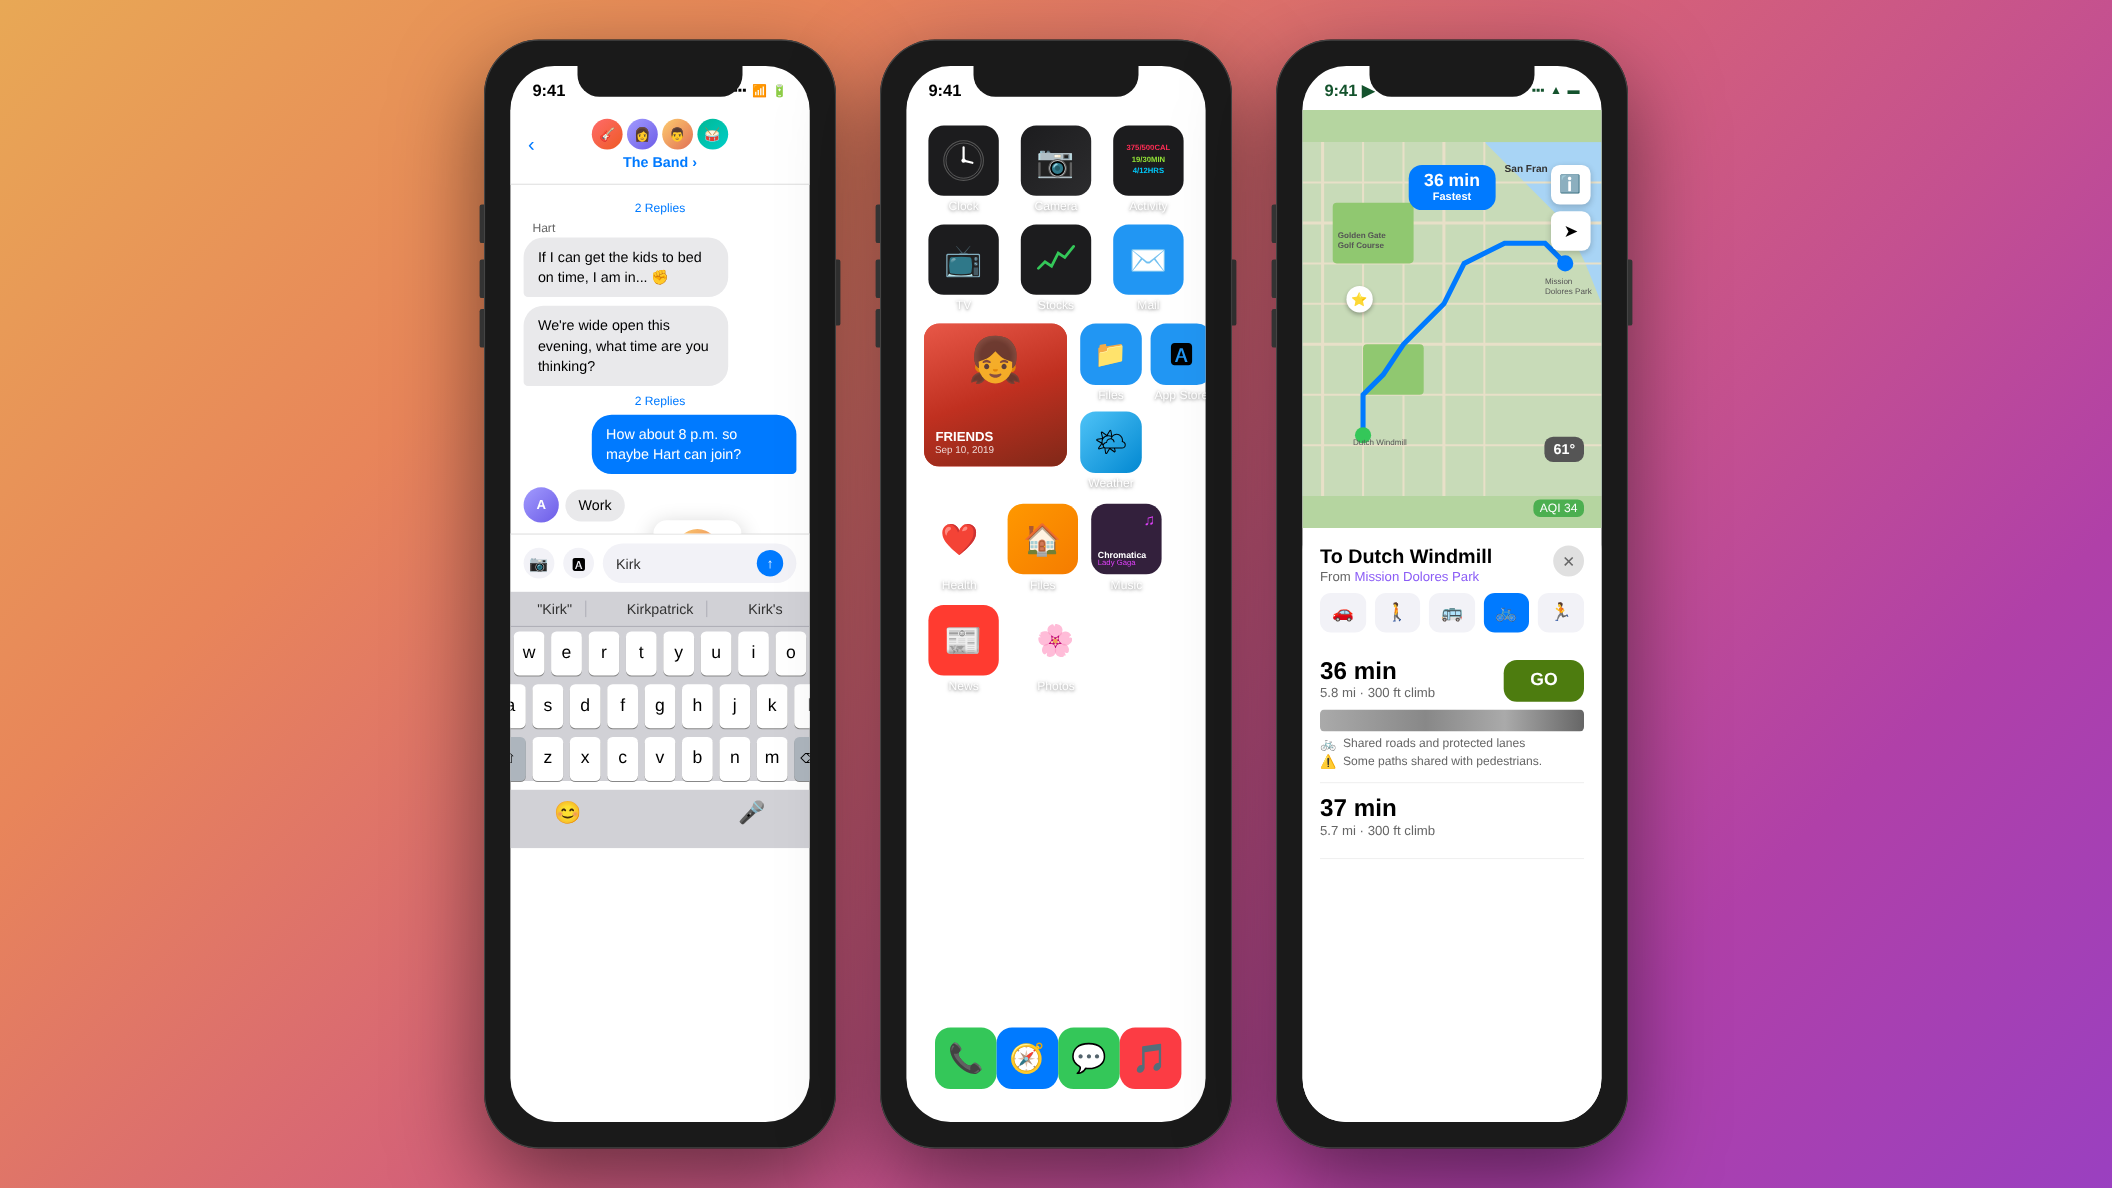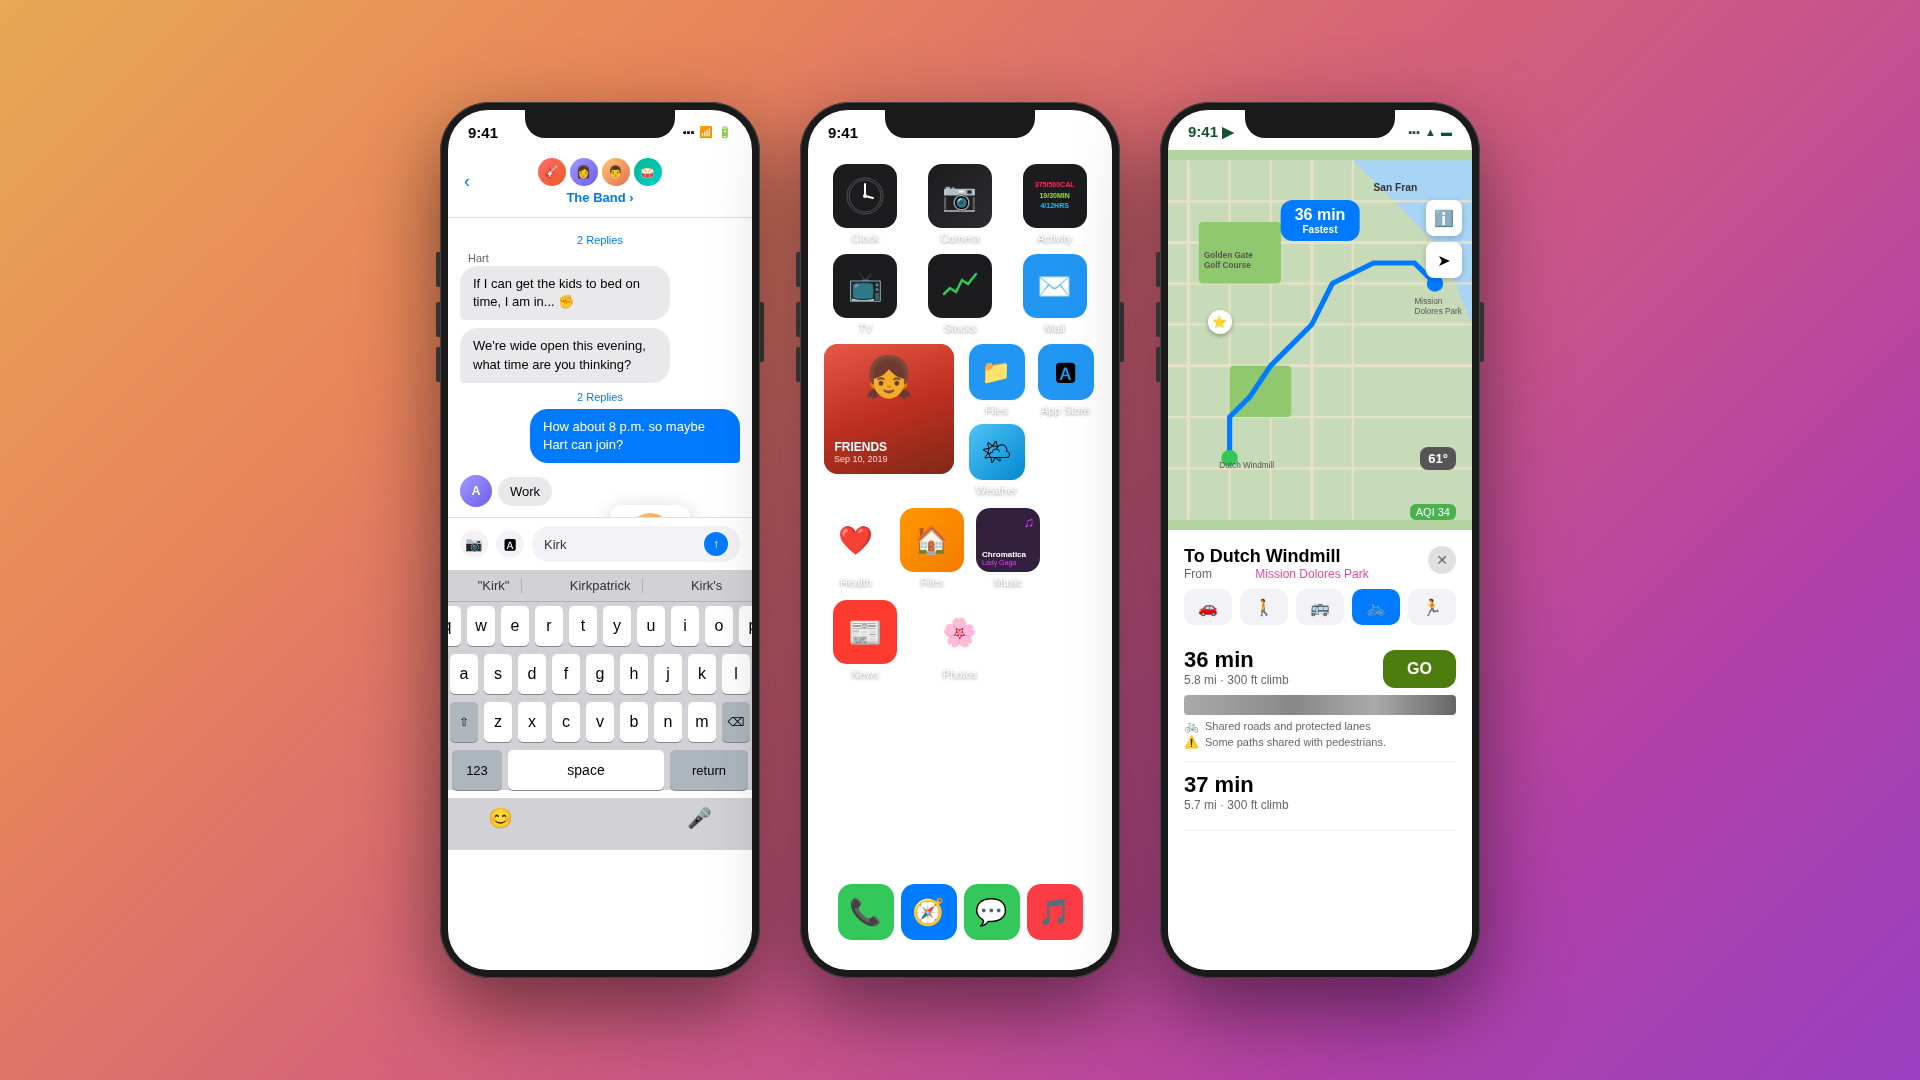--- a/index.html
+++ b/index.html
@@ -11,26 +11,26 @@
       display: flex;
       align-items: center;
       justify-content: center;
       gap: 40px;
       font-family: -apple-system, 'SF Pro Display', 'Helvetica Neue', sans-serif;
     }
 
     
     .phone {
       width: 320px;
-      height: 876px;
+      height: 1008px;
       background: #1a1a1a;
       border-radius: 50px;
       position: relative;
       box-shadow: 0 30px 80px rgba(0,0,0,0.5), inset 0 0 0 1px #444;
-      padding: 8px;
+      padding: 24px;
     }
     .phone-inner {
       width: 100%;
       height: 100%;
       border-radius: 40px;
       overflow: hidden;
       background: white;
       position: relative;
     }
     
@@ -409,21 +409,21 @@
       overflow: hidden;
     }
     .directions-header {
       display: flex;
       justify-content: space-between;
       align-items: flex-start;
       margin-bottom: 8px;
     }
     .dest-title { font-size: 18px; font-weight: 700; }
     .dest-from { font-size: 12px; color: #666; }
-    .dest-from span { color: #ec4899; margin-left: 40px; }
+    .dest-from span { color: #8b5cf6; }
     .close-btn {
       width: 28px;
       height: 28px;
       background: #e0e0e0;
       border-radius: 50%;
       display: flex;
       align-items: center;
       justify-content: center;
       font-size: 14px;
       color: #666;
@@ -586,25 +586,20 @@
       <div class="key-row">
         <div class="key key-special">⇧</div>
         <div class="key">z</div>
         <div class="key">x</div>
         <div class="key">c</div>
         <div class="key">v</div>
         <div class="key">b</div>
         <div class="key">n</div>
         <div class="key">m</div>
         <div class="key key-special">⌫</div>
-      </div>
-      <div class="key-row">
-        <div class="key key-123">123</div>
-        <div class="key key-space">space</div>
-        <div class="key key-return">return</div>
       </div>
     </div>
 
     <div class="bottom-bar">
       <span class="bottom-icon">😊</span>
       <span class="bottom-icon">🎤</span>
     </div>
   </div>
 </div>
 

